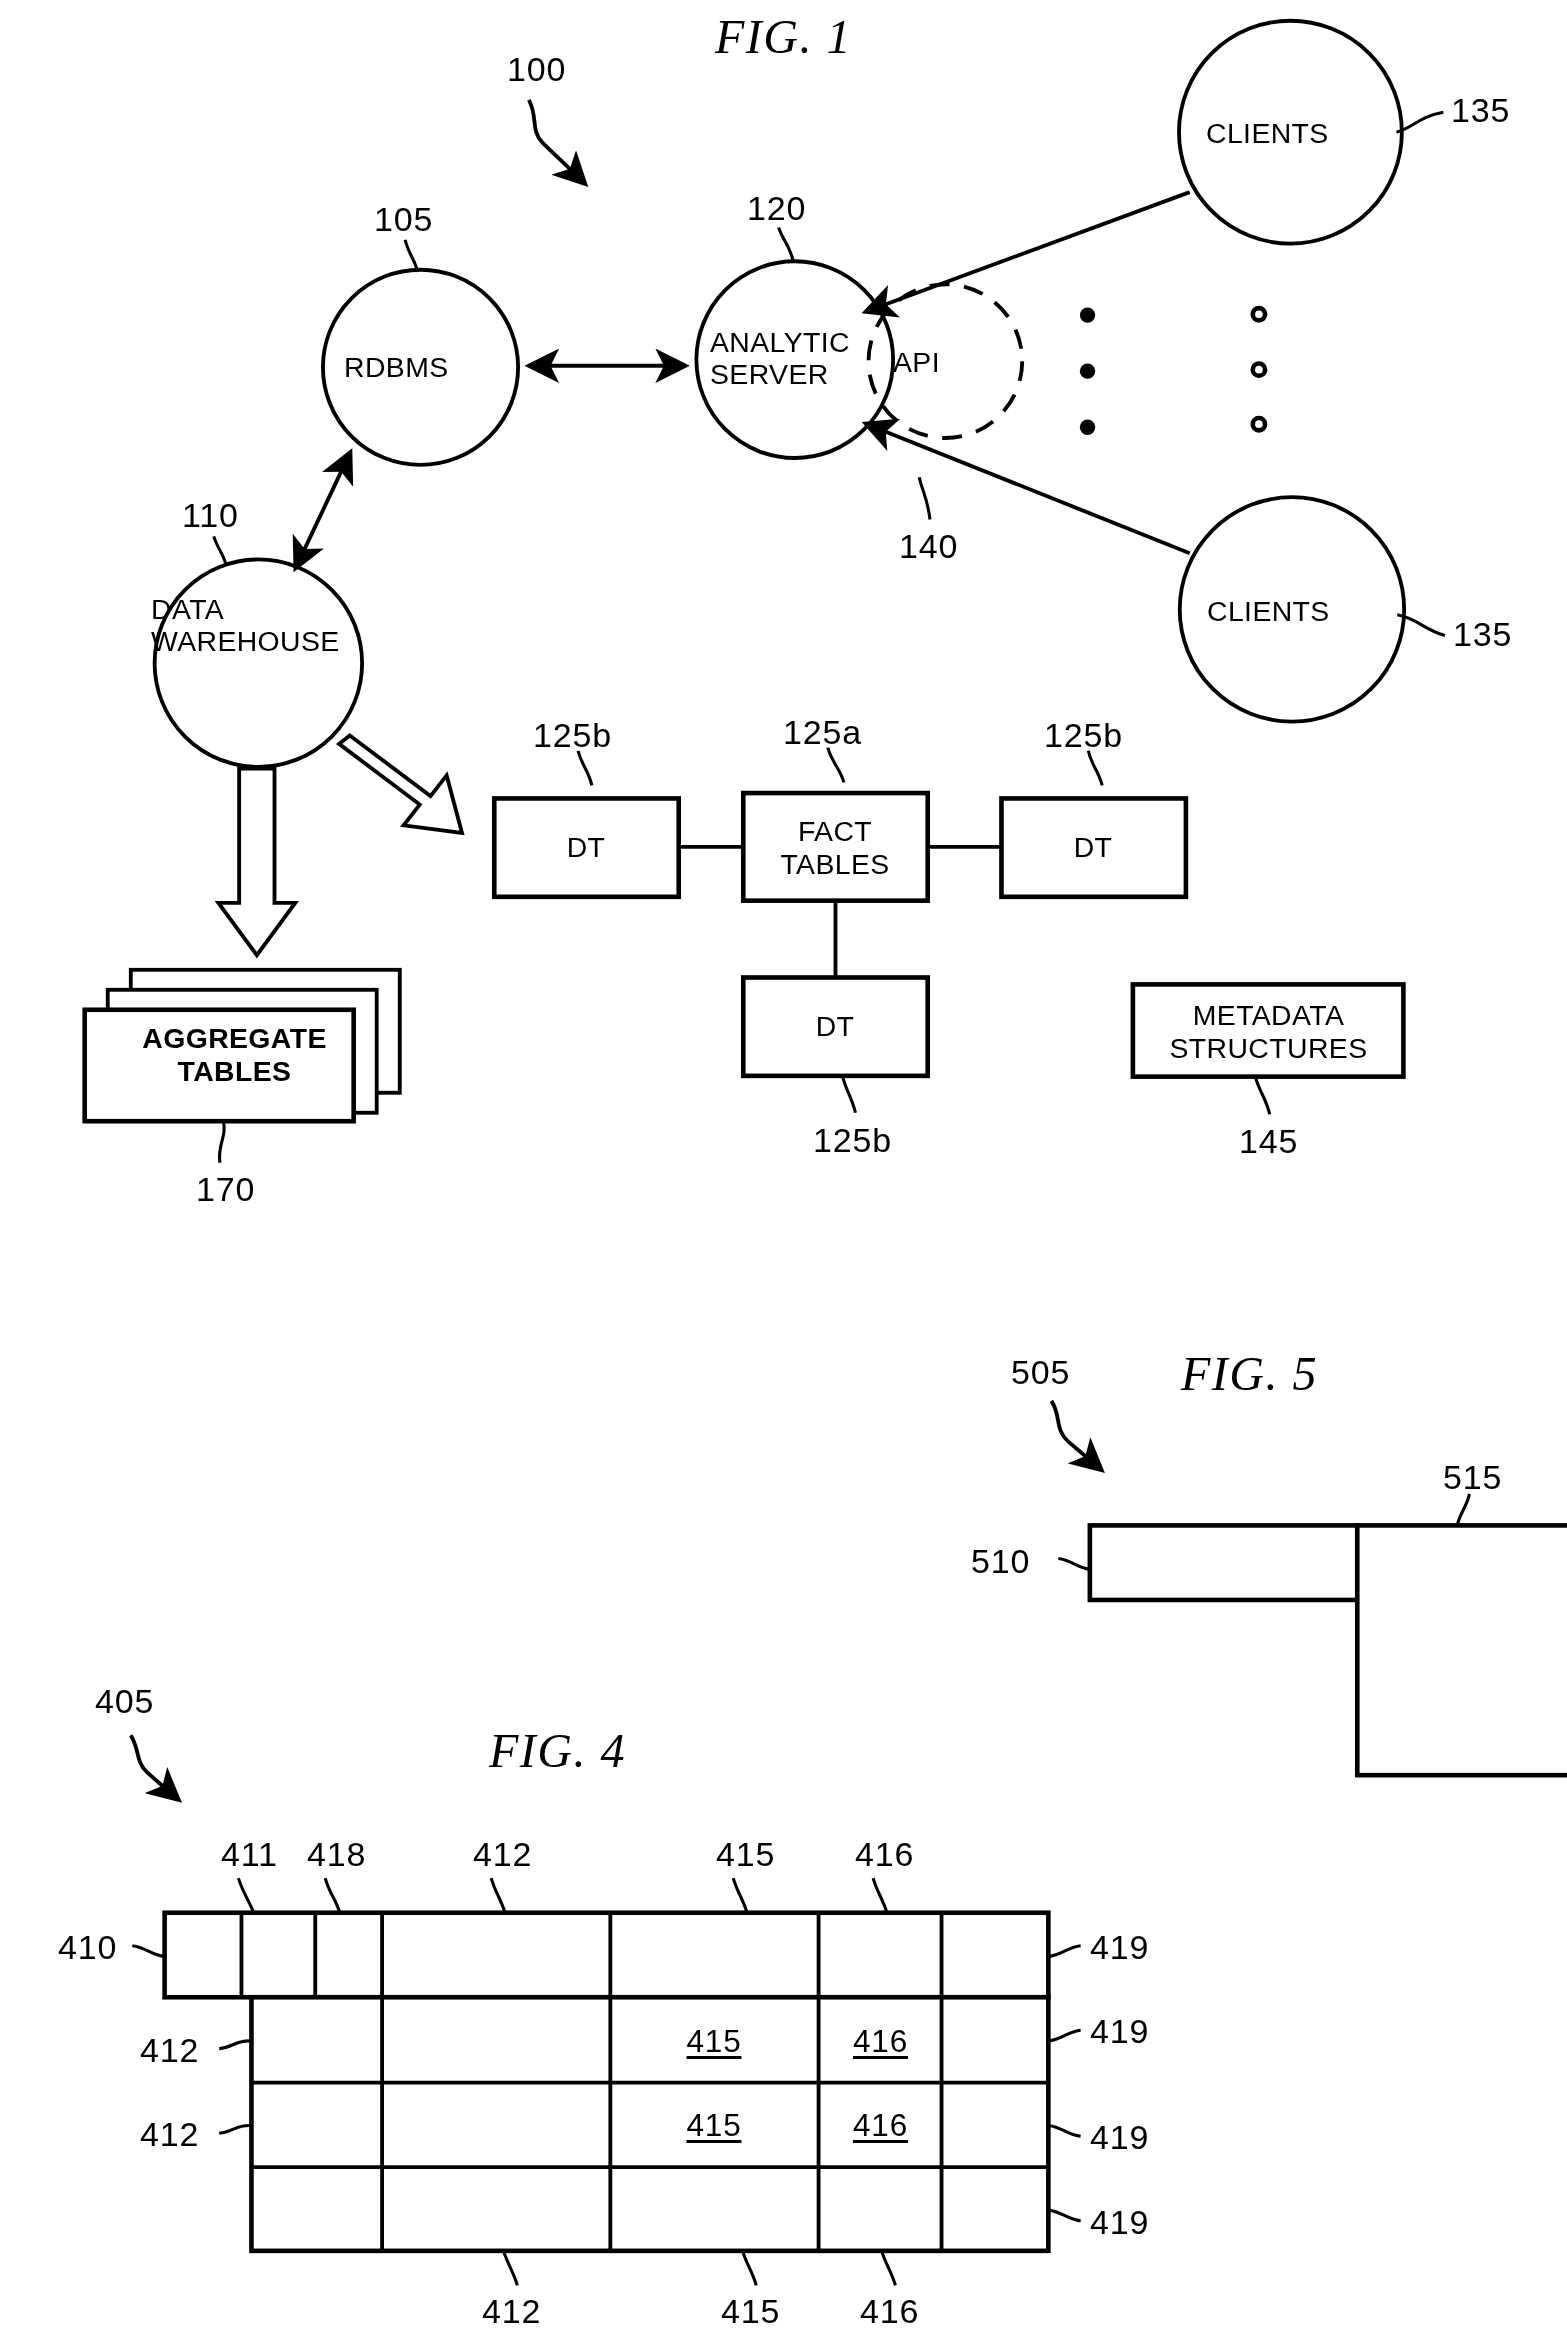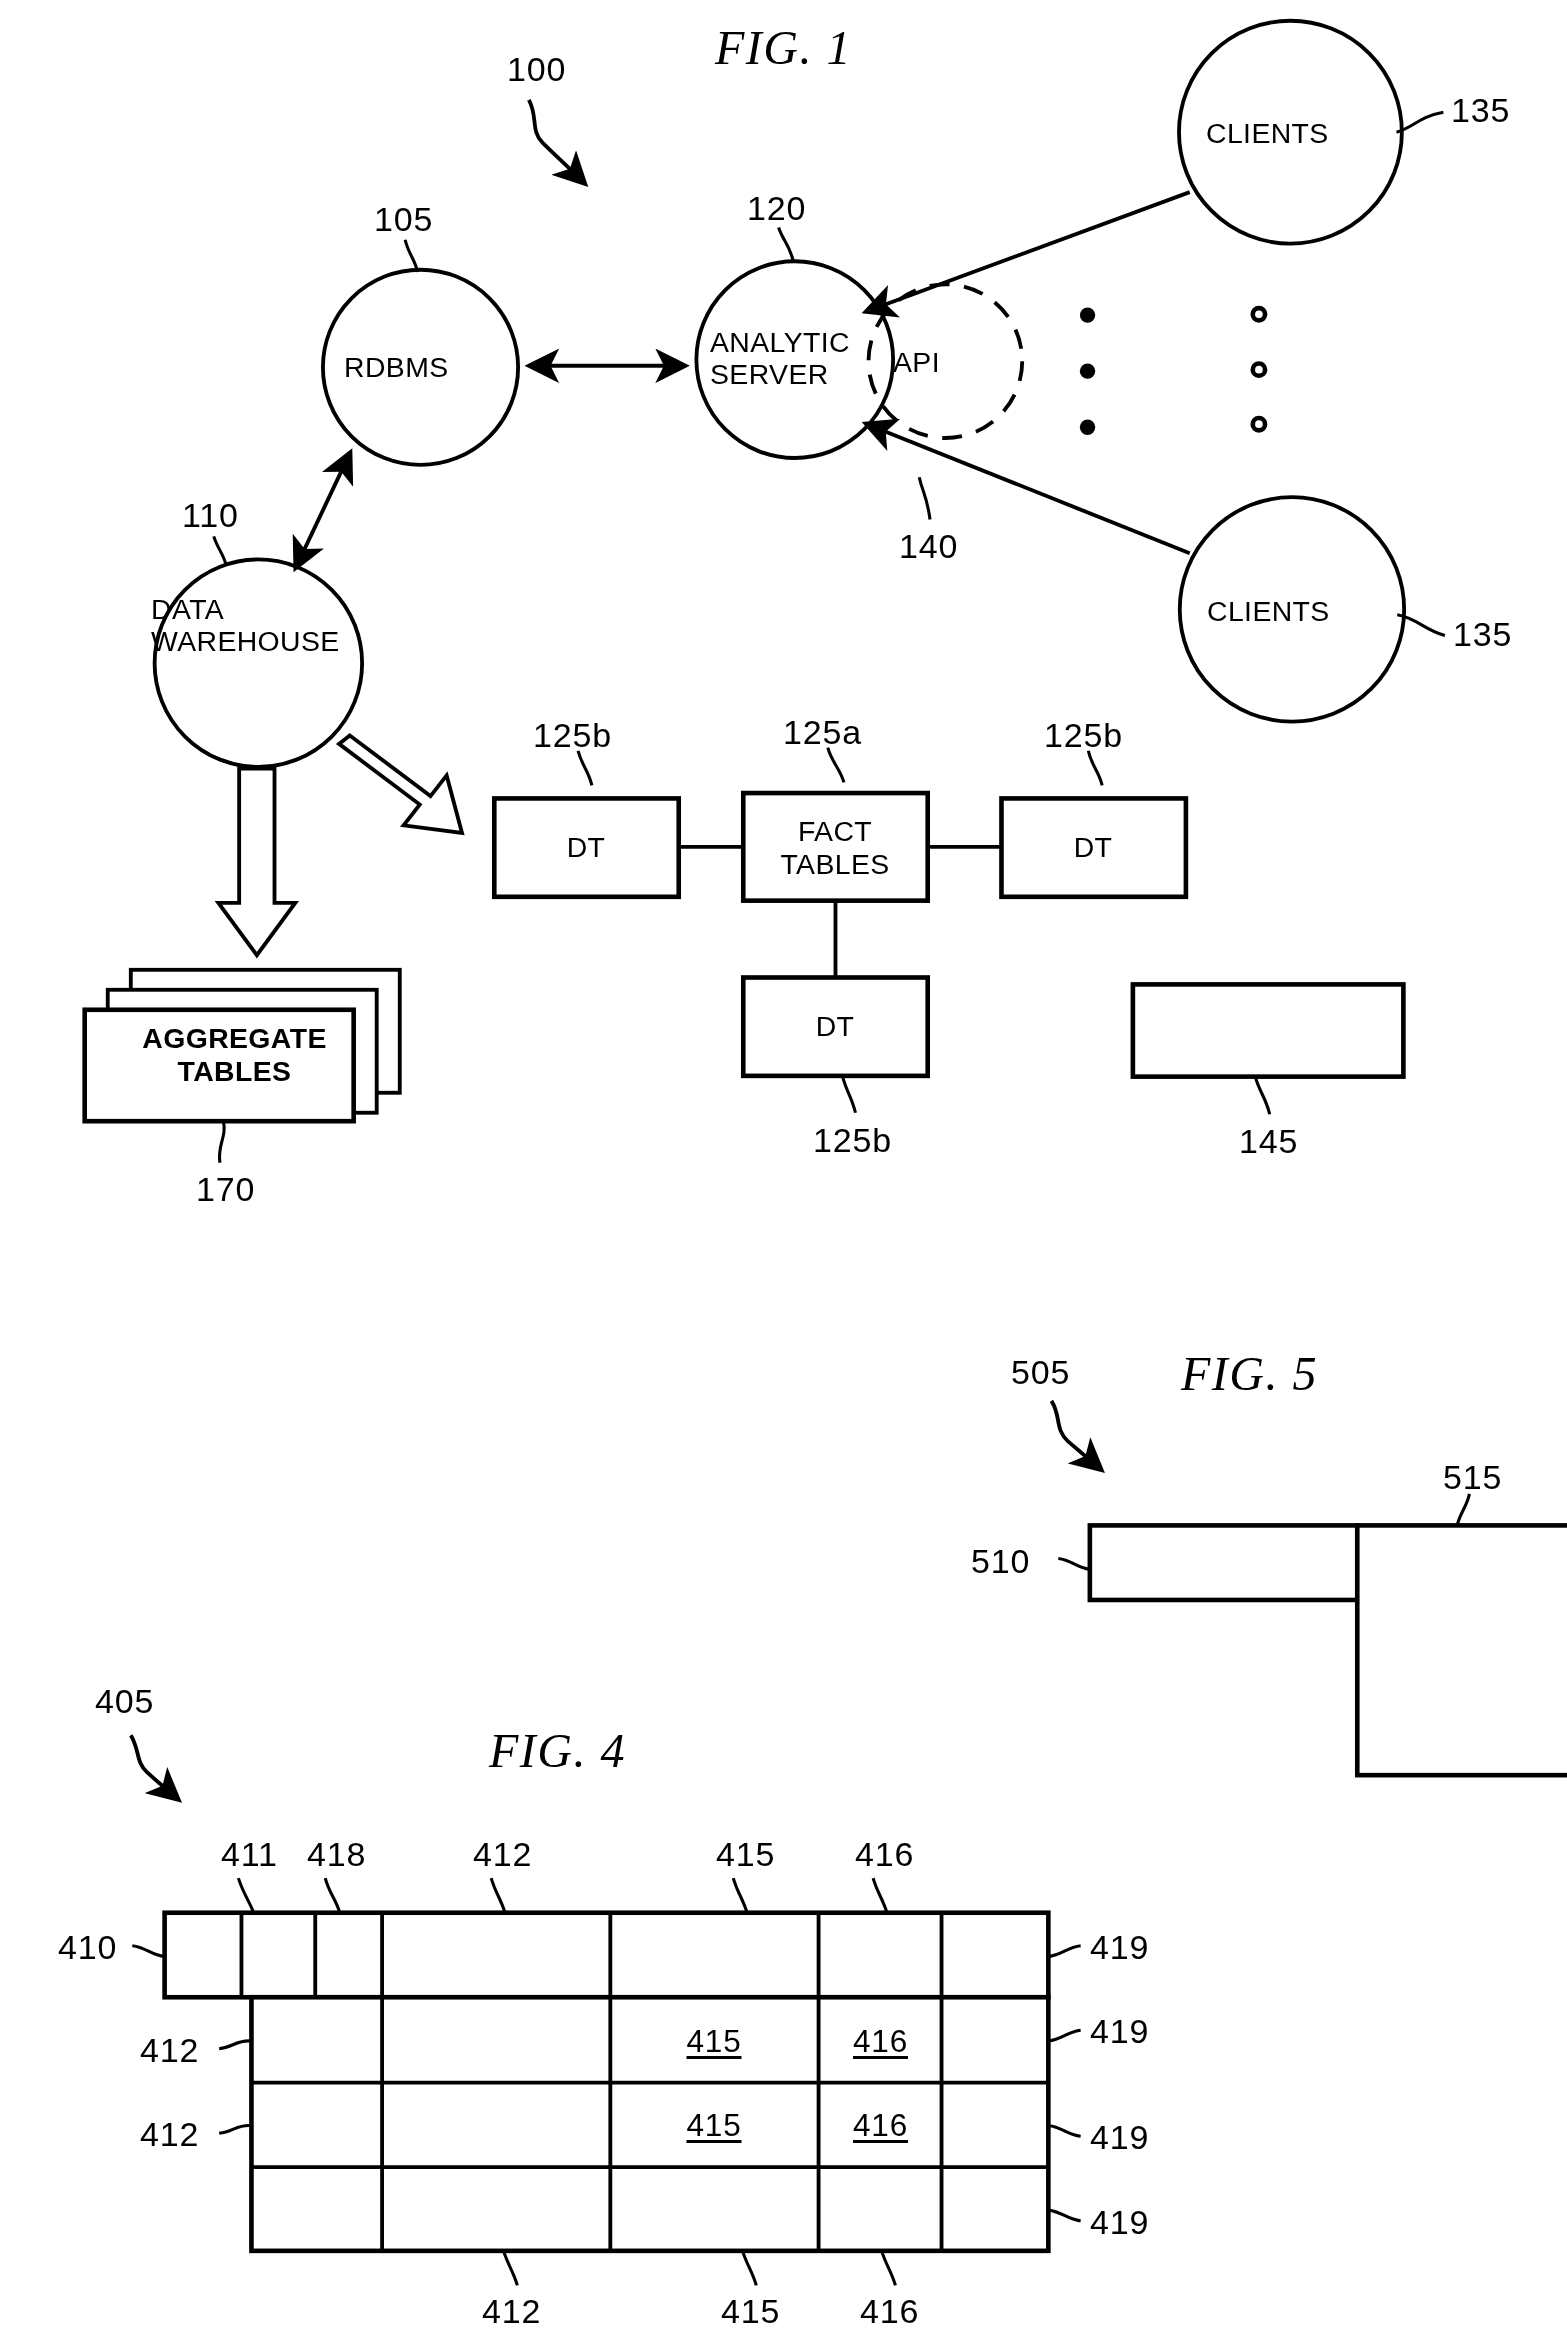--- a/index.html
+++ b/index.html
@@ -202,21 +202,21 @@
       <circle cx="1415" cy="483" r="10"></circle>
       <circle cx="1415" cy="556" r="10"></circle>
     </g>
     <g fill="#fff" stroke="#000" stroke-width="6">
       <circle cx="1638" cy="409" r="8"></circle>
       <circle cx="1638" cy="481" r="8"></circle>
       <circle cx="1638" cy="552" r="8"></circle>
     </g>
   </svg>
 
-  <div class="figtitle" style="left:715px; top:20px;">FIG.  1</div>
+  <div class="figtitle" style="left:715px; top:9px;">FIG.  1</div>
 
   <div class="reflabel" style="left:507px; top:50px;">100</div>
 
   <div class="reflabel" style="left:374px; top:200px;">105</div>
   <div class="nodetext" style="left:344px; top:352px; width:154px;">RDBMS</div>
 
   <div class="reflabel" style="left:747px; top:189px;">120</div>
   <div class="nodetext" style="left:710px; top:327px; width:169px;">ANALYTIC
 SERVER</div>
 
@@ -243,20 +243,22 @@
   <div class="reflabel" style="left:783px; top:713px;">125a</div>
   <div class="boxtext" style="left:743px; top:815px; width:184px;">FACT
 TABLES</div>
 
   <div class="reflabel" style="left:1044px; top:716px;">125b</div>
   <div class="boxtext" style="left:1001px; top:831px; width:184px;">DT</div>
 
   <div class="boxtext" style="left:743px; top:1010px; width:184px;">DT</div>
   <div class="reflabel" style="left:813px; top:1121px;">125b</div>
 
+  <div class="boxtext" style="left:1133px; top:999px; width:271px;">METADATA
+STRUCTURES</div>
   <div class="reflabel" style="left:1239px; top:1122px;">145</div>
 
   <div class="figtitle" style="left:1181px; top:1346px;">FIG.  5</div>
   <div class="reflabel" style="left:1011px; top:1353px;">505</div>
   <div class="reflabel" style="left:971px; top:1542px;">510</div>
   <div class="reflabel" style="left:1443px; top:1458px;">515</div>
 
   <div class="figtitle" style="left:489px; top:1723px;">FIG.  4</div>
   <div class="reflabel" style="left:95px; top:1682px;">405</div>
 

